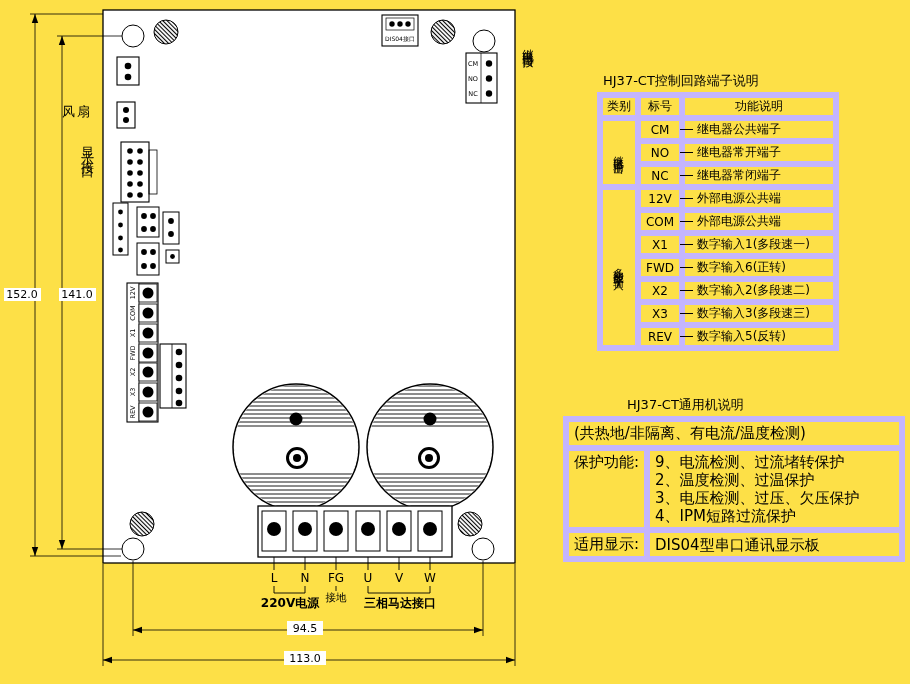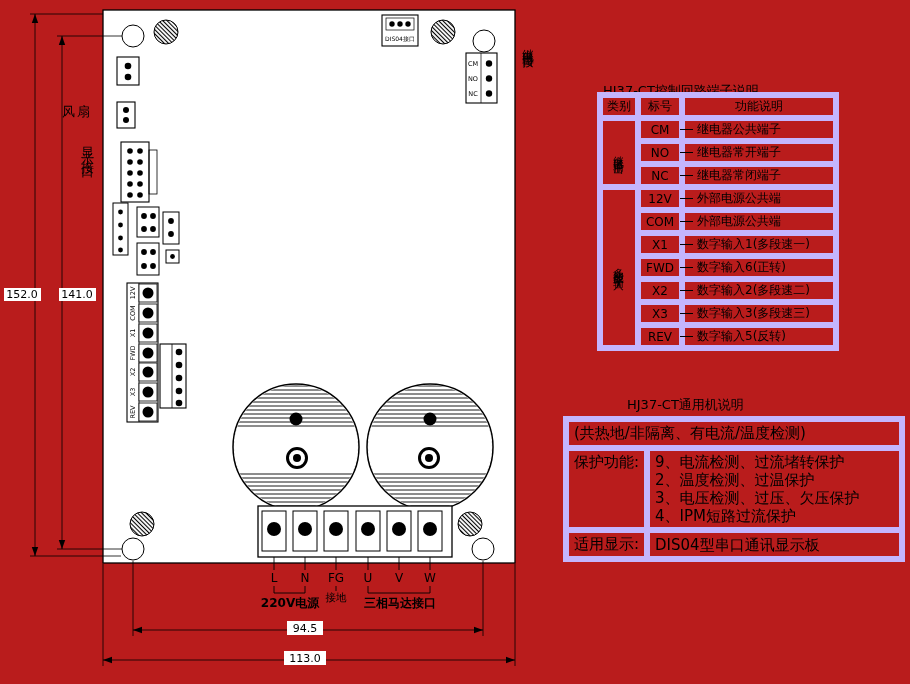--- a/index.html
+++ b/index.html
@@ -1,26 +1,26 @@
 <!DOCTYPE html>
 <html><head>
 <meta charset="utf-8">
 <style>
   * { box-sizing: border-box; margin: 0; padding: 0; }
   html, body { background: #fff; }
   body { font-family: "DejaVu Sans", "Liberation Sans", sans-serif; color: #000; }
-  .page { position: relative; width: 910px; height: 684px; background: #b91c1c; overflow: hidden; }
+  .page { position: relative; width: 910px; height: 684px; background: #fde047; overflow: hidden; }
   .abs { position: absolute; }
   svg text { font-family: "DejaVu Sans", "Liberation Sans", sans-serif; fill: #000; }
   .vtext { writing-mode: vertical-rl; text-orientation: upright; display: inline-block; }
   .fan-label { left: 62px; top: 103px; font-size: 13px; letter-spacing: 2px; }
   .display-label { left: 78px; top: 136px; font-size: 13px; letter-spacing: 7px; }
   .relay-label { left: 520px; top: 40px; font-size: 11.5px; letter-spacing: 2px; }
   .tbl-title { font-size: 13px; }
-  .t1-title { left: 603px; top: 82px; }
+  .t1-title { left: 603px; top: 72px; }
   .t2-title { left: 627px; top: 396px; }
   table { border-collapse: collapse; }
   td, th { border: 6px solid #c4b5fd; font-weight: normal; }
   .t1 { left: 597px; top: 92px; }
   .t1 th { height: 22px; font-size: 12px; padding: 0 4px; text-align: center; }
   .t1 td { height: 22px; font-size: 12px; }
   .col-cat { width: 38px; }
   .col-code { width: 44px; }
   .col-desc { width: 154px; }
   .cat-cell { text-align: center; vertical-align: middle; }

